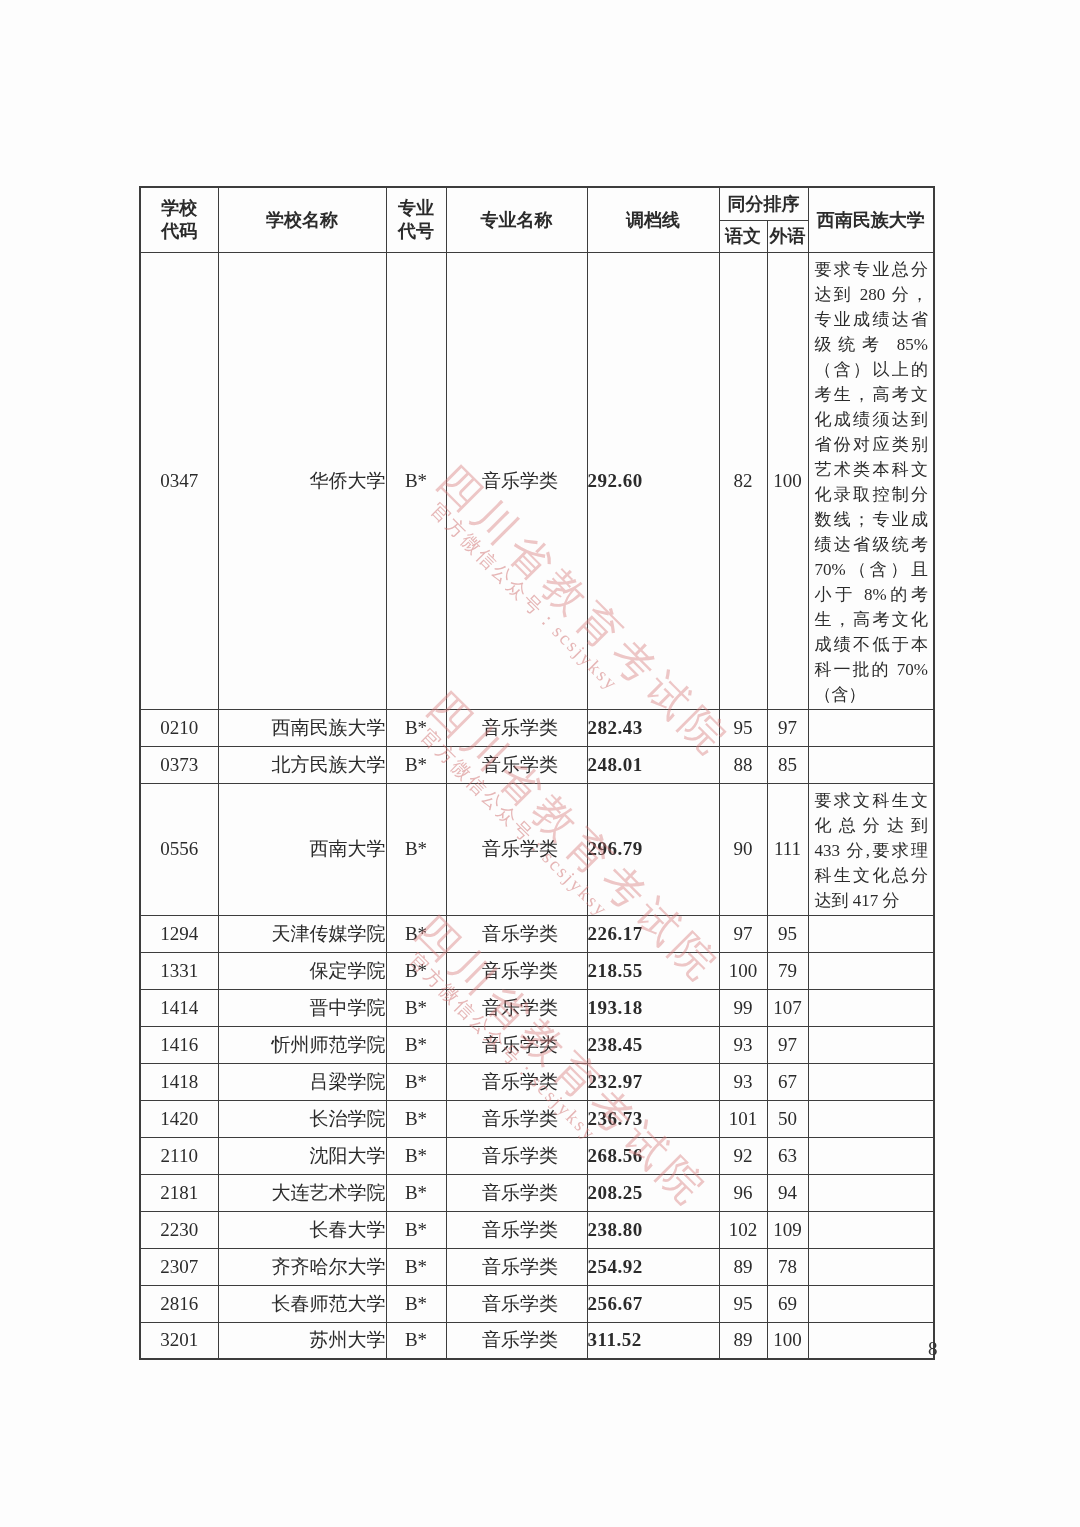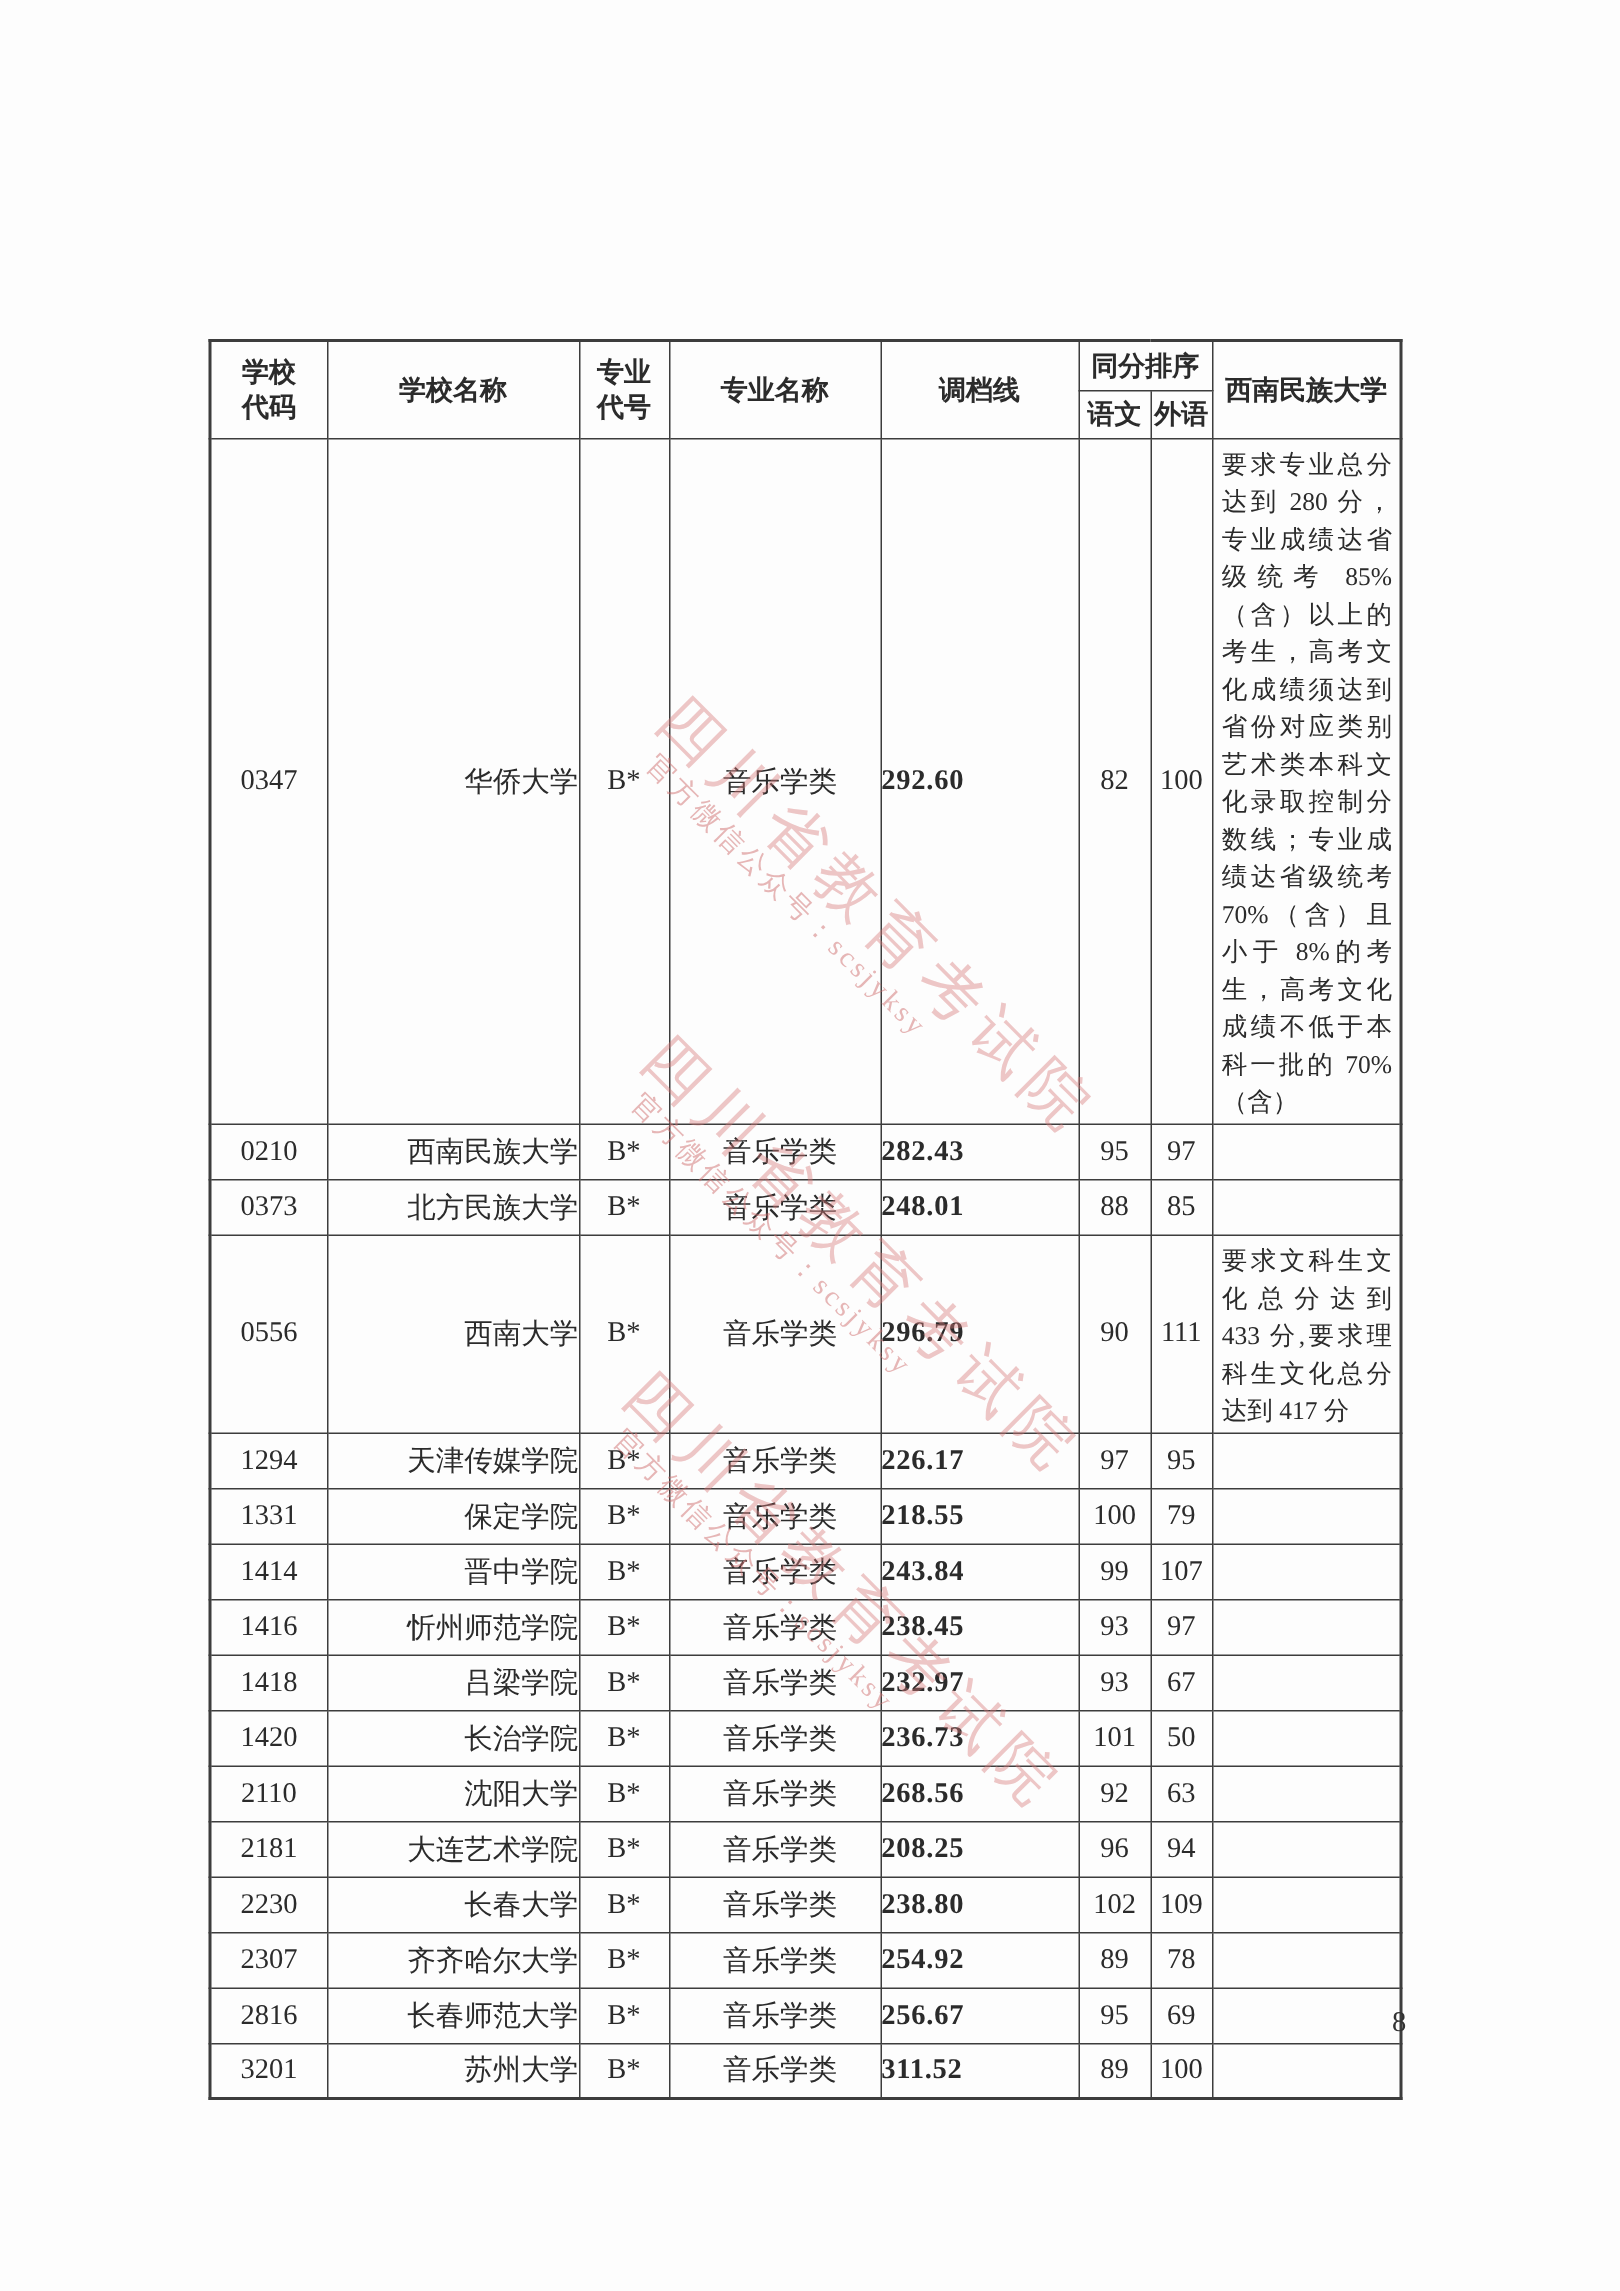--- a/index.html
+++ b/index.html
@@ -14,21 +14,20 @@
 
   
   .score-table {
     position: absolute;
     left: 139px; top: 186px;
     width: 794px;
     border-collapse: collapse;
     table-layout: fixed;
     background: transparent;
     border: 2.5px solid #3d3d3d;
-    margin-top: 40px;
   }
   .score-table th, .score-table td {
     border: 1.6px solid #3d3d3d;
     padding: 0;
     overflow: hidden;
   }
   .score-table th {
     font-family: "Liberation Sans", "DejaVu Sans", sans-serif;
     font-weight: bold;
     font-size: 18px;
@@ -199,21 +198,21 @@
       <td class="c-score">218.55</td>
       <td class="c-num">100</td>
       <td class="c-num">79</td>
       <td class="c-special"></td>
     </tr>
     <tr>
       <td class="c-code">1414</td>
       <td class="c-name">晋中学院</td>
       <td class="c-mcode">B*</td>
       <td class="c-mname">音乐学类</td>
-      <td class="c-score">243.84</td>
+      <td class="c-score">193.18</td>
       <td class="c-num">99</td>
       <td class="c-num">107</td>
       <td class="c-special"></td>
     </tr>
     <tr>
       <td class="c-code">1416</td>
       <td class="c-name">忻州师范学院</td>
       <td class="c-mcode">B*</td>
       <td class="c-mname">音乐学类</td>
       <td class="c-score">238.45</td>

